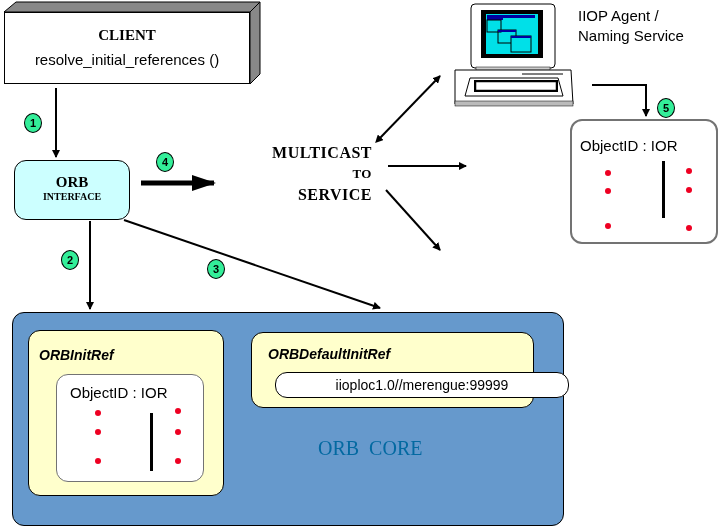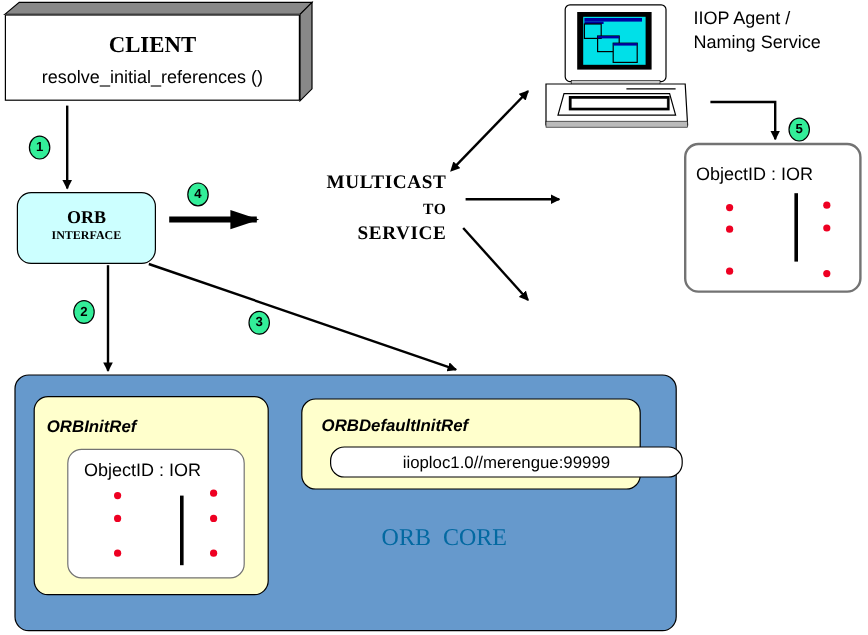--- a/index.html
+++ b/index.html
@@ -4,21 +4,21 @@
 <style>
   html, body { margin:0; padding:0; background:#ffffff; }
   body { width:723px; height:529px; position:relative; overflow:hidden;
          font-family:"Liberation Sans", sans-serif; }
   .abs { position:absolute; }
   svg.overlay { position:absolute; left:0; top:0; }
 
   
   .client-box { left:4px; top:12px; width:246px; height:72px; background:#fff;
                 border:1px solid #000; box-sizing:border-box; text-align:center; }
-  .client-title { font-family:"Liberation Serif", serif; font-weight:bold; font-size:19px;
+  .client-title { font-family:"Liberation Serif", serif; font-weight:bold; font-size:15px;
                   margin-top:14px;text-align:center; }
   .client-method { font-size:15px; margin-top:7px;text-align:center; }
 
   .orb-iface { left:14px; top:160px; width:116px; height:60px; background:#ccffff;
                border:1px solid #000; border-radius:12px; box-sizing:border-box; text-align:center;
                font-family:"Liberation Serif", serif; font-weight:bold; }
   .orb-iface .t1 { font-size:15px; margin-top:13px; }
   .orb-iface .t2 { font-size:10px; margin-top:0px; }
 
   .badge { width:18px; height:20px; border-radius:50%; background:#33ee99; border:1px solid #000;

